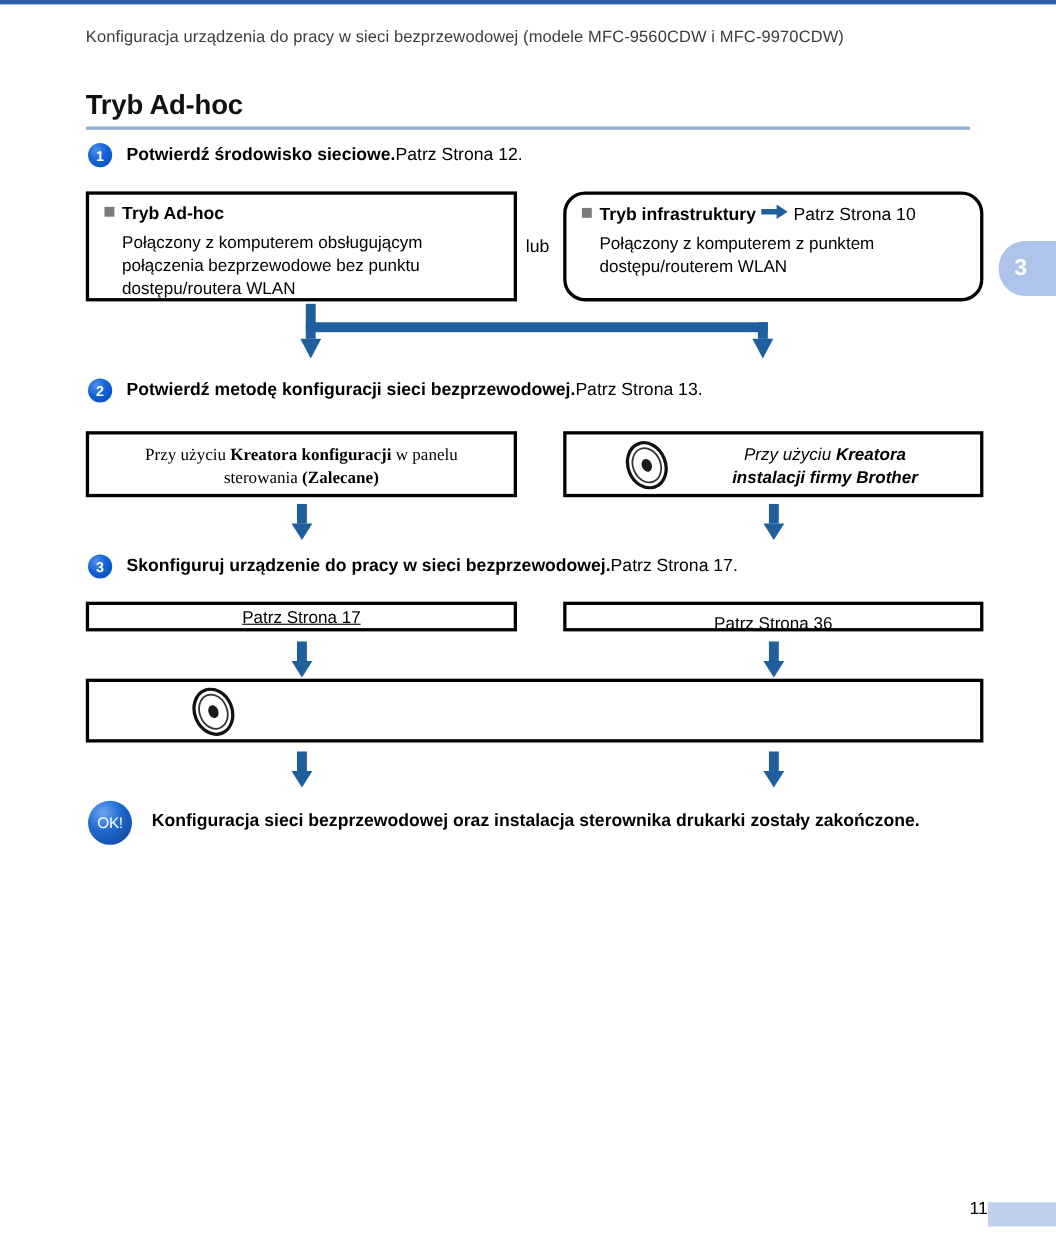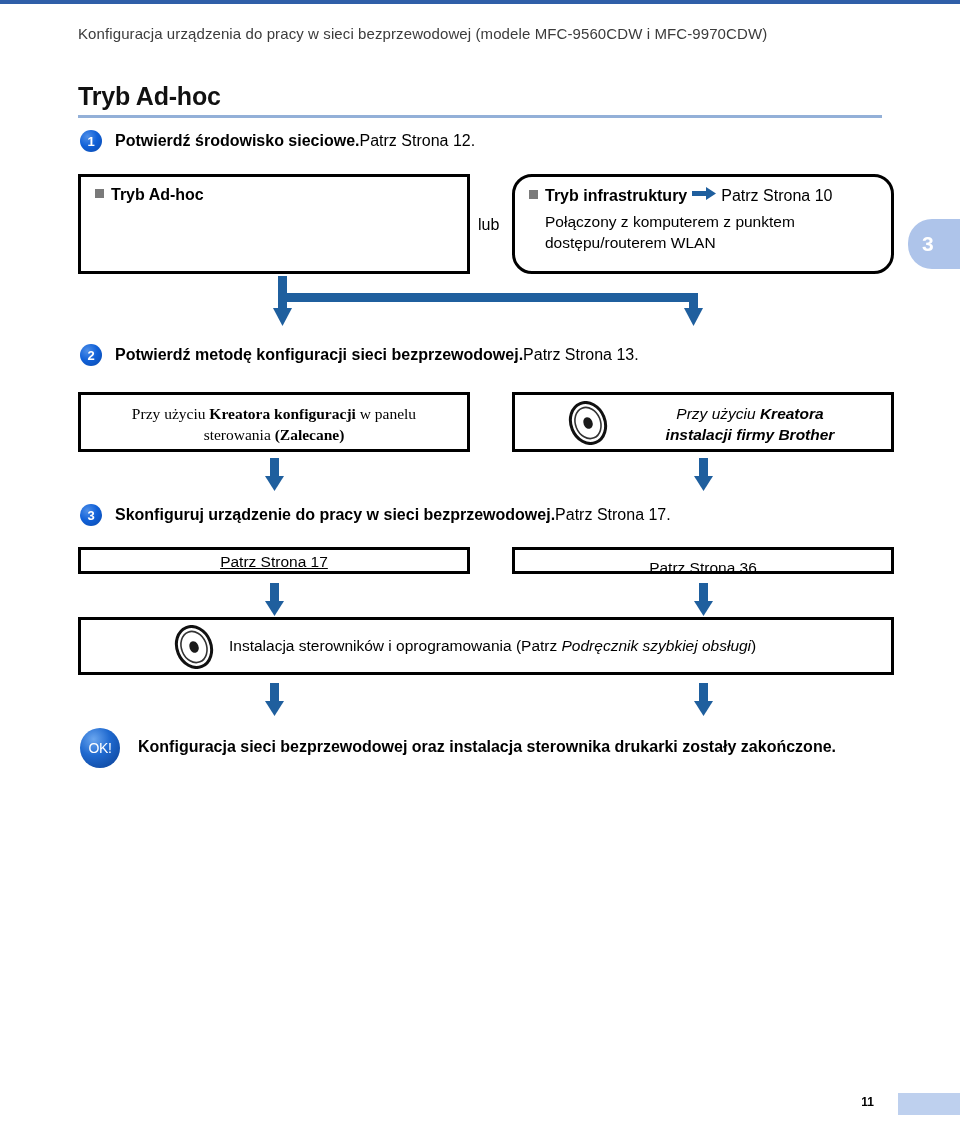--- a/index.html
+++ b/index.html
@@ -165,23 +165,23 @@
   .final-text {
     position: absolute;
     font-size: 16px;
     font-weight: bold;
     white-space: nowrap;
   }
 
   
   .page-num {
     position: absolute;
-    right: 86px; bottom: 24px;
-    font-size: 12px;
-    font-weight: bold;
+    right: 62px; bottom: 24px;
+    font-size: 16px;
+    font-weight: normal;
     color: #000;
   }
   .footer-bar {
     position: absolute;
     right: 0; bottom: 18px;
     width: 62px; height: 22px;
     background: #bed0ee;
   }
 </style>
 </head>
@@ -203,20 +203,21 @@
 </div>
 <div class="step-text" style="left:115px; top:132px;">
   <b>Potwierdź środowisko sieciowe.</b><span>Patrz Strona 12.</span>
 </div>
 
 <div class="fbox" style="left:78px; top:174px; width:392px; height:100px;">
   <div class="fbox-inner">
     <div class="box-head">
       <span class="bullet-sq"></span><span>Tryb Ad-hoc</span>
     </div>
+    <div class="box-body" style="padding-left:16px;">Połączony z komputerem obsługującym połączenia bezprzewodowe bez punktu dostępu/routera WLAN</div>
   </div>
 </div>
 
 <div class="lub-label" style="left:478px; top:216px;">lub</div>
 
 <div class="fbox" style="left:512px; top:174px; width:382px; height:100px;border-radius:20px;">
   <div class="fbox-inner">
     <div class="box-head">
       <span class="bullet-sq"></span><span>Tryb infrastruktury</span><span class="inline-arrow"><svg width="24" height="13" viewBox="0 0 24 13">
             <path d="M0 4 L14 4 L14 0 L24 6.5 L14 13 L14 9 L0 9 Z" fill="#1f5f9e"></path>
@@ -303,23 +304,20 @@
 
 <div class="fbox" style="left:78px; top:617px; width:816px; height:58px;">
   <div style="position:relative; height:100%;">
     <span class="cd-icon" style="left:92px; top:5px;">
       <svg width="42" height="44" viewBox="0 0 42 44">
         <ellipse cx="21" cy="22" rx="17" ry="21" fill="none" stroke="#111" stroke-width="3" transform="rotate(-22 21 22)"></ellipse>
         <ellipse cx="21" cy="22" rx="12.5" ry="16" fill="none" stroke="#333" stroke-width="1.6" transform="rotate(-22 21 22)"></ellipse>
         <ellipse cx="21" cy="22" rx="4.5" ry="6" fill="#1a1a1a" transform="rotate(-22 21 22)"></ellipse>
       </svg>
     </span>
-    <div style="position:absolute; left:148px; top:17px; font-size:15.5px;">
-      <span>Instalacja sterowników i oprogramowania (Patrz </span><i>Podręcznik szybkiej obsługi</i><span>)</span>
-    </div>
   </div>
 </div>
 
 <svg class="arrow-down" style="left:263px; top:683px;" width="24" height="34">
   <rect x="7" y="0" width="9" height="18" fill="#1f5f9e"></rect>
   <path d="M2 18 L21 18 L11.5 33 Z" fill="#1f5f9e"></path>
 </svg>
 <svg class="arrow-down" style="left:692px; top:683px;" width="24" height="34">
   <rect x="7" y="0" width="9" height="18" fill="#1f5f9e"></rect>
   <path d="M2 18 L21 18 L11.5 33 Z" fill="#1f5f9e"></path>

